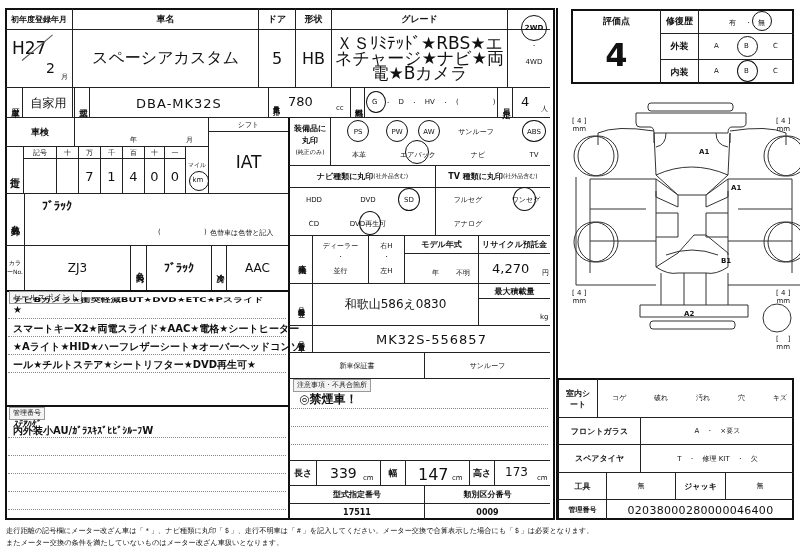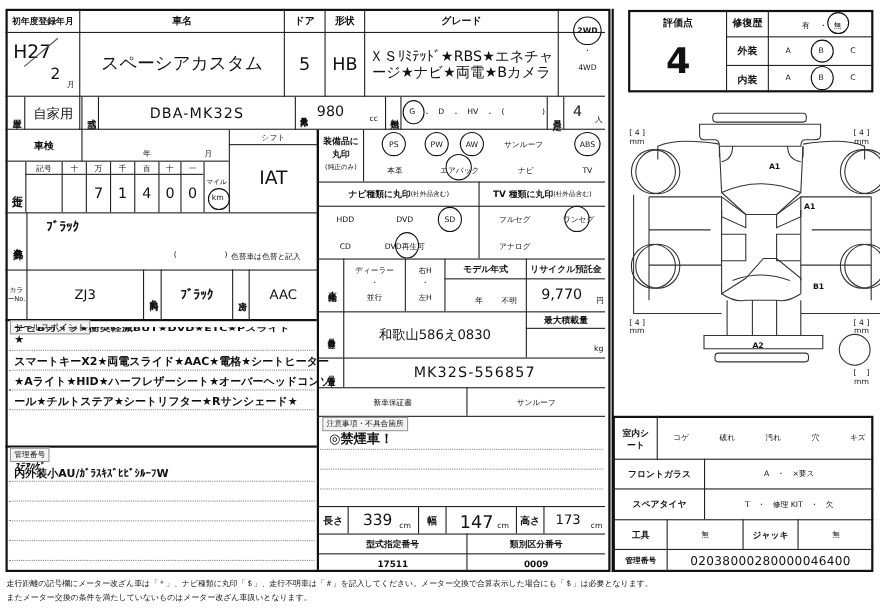--- a/index.html
+++ b/index.html
@@ -41,21 +41,21 @@
 <div class="c lbl" style="left:73px;top:9px;width:185px;height:20px">車名</div>
 <div class="c" style="left:73px;top:30px;width:185px;height:57px;font-size:16px">スペーシアカスタム</div>
 
 <div class="c lbl" style="left:259px;top:9px;width:36px;height:20px">ドア</div>
 <div class="c big" style="left:259px;top:30px;width:36px;height:57px">5</div>
 
 <div class="c lbl" style="left:296px;top:9px;width:35px;height:20px">形状</div>
 <div class="c big" style="left:296px;top:30px;width:35px;height:57px">HB</div>
 
 <div class="c lbl" style="left:332px;top:9px;width:175px;height:20px">グレード</div>
-<div class="c" style="left:334px;top:30px;width:171px;height:57px;font-size:13px;line-height:15px">ＸＳﾘﾐﾃｯﾄﾞ★RBS★エネチャージ★ナビ★両電★Bカメラ</div>
+<div class="c" style="left:334px;top:30px;width:171px;height:57px;font-size:17px;line-height:15px">ＸＳﾘﾐﾃｯﾄﾞ★RBS★エネチャージ★ナビ★両電★Bカメラ</div>
 
 <div class="c xs" style="left:522px;top:22px;width:24px;height:12px;font-weight:bold">2WD</div>
 <div class="circ" style="left:521px;top:15px;width:26px;height:26px"></div>
 <div class="c xs" style="left:522px;top:41px;width:24px;height:10px">・</div>
 <div class="c xs" style="left:520px;top:56px;width:28px;height:12px">4WD</div>
 
 <div class="hl" style="left:5px;top:117px;width:545px"></div>
 <div class="vl" style="left:22px;top:88px;height:30px"></div>
 <div class="vl" style="left:74px;top:88px;height:30px"></div>
 <div class="vl" style="left:89px;top:88px;height:30px"></div>
@@ -63,21 +63,21 @@
 <div class="vl" style="left:350px;top:88px;height:30px"></div>
 <div class="vl" style="left:364px;top:88px;height:30px"></div>
 <div class="vl" style="left:497px;top:88px;height:30px"></div>
 <div class="vl" style="left:512px;top:88px;height:30px"></div>
 
 <div class="c vert" style="left:6px;top:89px;width:16px;height:28px;font-size:8px">車歴</div>
 <div class="c" style="left:23px;top:89px;width:51px;height:28px;font-size:12px">自家用</div>
 <div class="c vert" style="left:75px;top:89px;width:14px;height:28px;font-size:8px">型式</div>
 <div class="c" style="left:90px;top:89px;width:178px;height:28px;font-size:13px;letter-spacing:1px">DBA-MK32S</div>
 <div class="c vert" style="left:269px;top:89px;width:14px;height:28px;font-size:7px">排気量</div>
-<div class="abs" style="left:288px;top:94px;font-size:13px">980</div>
+<div class="abs" style="left:288px;top:94px;font-size:13px">780</div>
 <div class="abs xs" style="left:336px;top:104px">cc</div>
 <div class="c vert" style="left:351px;top:89px;width:13px;height:28px;font-size:8px">燃料</div>
 <div class="abs xs" style="left:372px;top:98px;display:flex;gap:7px">
   <span>G</span>
   <span>・</span>
   <span>D</span>
   <span>・</span>
   <span>HV</span>
   <span>・</span>
   <span>(</span>
@@ -154,21 +154,21 @@
 
 <div class="hl" style="left:5px;top:290px;width:283px;border-top:2px solid #111"></div>
 <div class="tag" style="left:9px;top:291px">セールスポイント</div>
 <div class="abs hand" style="left:13px;top:296px;font-size:10px;height:9px;overflow:hidden;width:270px;white-space:nowrap;line-height:6px;transform:scaleY(0.7)">ナビBカメラ★衝突軽減BUT★DVD★ETC★Pスライド</div>
 <div class="abs hand" style="left:13px;top:304px;font-size:10px">★</div>
 <div class="dot" style="left:8px;top:318px;width:278px"></div>
 <div class="abs hand" style="left:13px;top:322px;font-size:10px;white-space:nowrap">スマートキーX2★両電スライド★AAC★電格★シートヒーター</div>
 <div class="dot" style="left:8px;top:336px;width:278px"></div>
 <div class="abs hand" style="left:13px;top:340px;font-size:10px;white-space:nowrap">★Aライト★HID★ハーフレザーシート★オーバーヘッドコンソ</div>
 <div class="dot" style="left:8px;top:354px;width:278px"></div>
-<div class="abs hand" style="left:13px;top:358px;font-size:10px;white-space:nowrap">ール★チルトステア★シートリフター★Rサンシェード★</div>
+<div class="abs hand" style="left:13px;top:358px;font-size:10px;white-space:nowrap">ール★チルトステア★シートリフター★DVD再生可★</div>
 <div class="dot" style="left:8px;top:372px;width:278px"></div>
 
 <div class="hl" style="left:5px;top:405px;width:283px;border-top:2px solid #111"></div>
 <div class="tag" style="left:9px;top:407px;font-size:7px">管理番号</div>
 <div class="abs hand" style="left:13px;top:424px;font-size:10px">内外装小AU/ｶﾞﾗｽｷｽﾞﾋﾋﾞｼﾙｰﾌW</div>
 <div class="dot" style="left:8px;top:437px;width:278px"></div>
 <div class="abs hand" style="left:13px;top:419px;font-size:9px;font-style:italic">ｽﾃｱﾊｹﾞ</div>
 <div class="dot" style="left:8px;top:455px;width:278px"></div>
 <div class="dot" style="left:8px;top:473px;width:278px"></div>
 <div class="dot" style="left:8px;top:491px;width:278px"></div>
@@ -231,21 +231,21 @@
 <div class="c xs" style="left:313px;top:240px;width:55px;height:12px">ディーラー</div>
 <div class="c xs" style="left:313px;top:252px;width:55px;height:10px">・</div>
 <div class="c xs" style="left:313px;top:265px;width:55px;height:12px">並行</div>
 <div class="c xs" style="left:369px;top:240px;width:35px;height:12px">右H</div>
 <div class="c xs" style="left:369px;top:252px;width:35px;height:10px">・</div>
 <div class="c xs" style="left:369px;top:265px;width:35px;height:12px">左H</div>
 <div class="c lbl" style="left:405px;top:236px;width:73px;height:17px;font-size:8px">モデル年式</div>
 <div class="abs xs" style="left:432px;top:268px">年</div>
 <div class="abs xs" style="left:456px;top:268px">不明</div>
 <div class="c lbl" style="left:479px;top:236px;width:71px;height:17px;font-size:8px">リサイクル預託金</div>
-<div class="abs" style="left:492px;top:261px;font-size:13px">9,770</div>
+<div class="abs" style="left:492px;top:261px;font-size:13px">4,270</div>
 <div class="abs xs" style="left:542px;top:268px">円</div>
 
 <div class="hl" style="left:289px;top:325px;width:261px"></div>
 <div class="hl" style="left:478px;top:298px;width:72px"></div>
 <div class="c vert" style="left:290px;top:285px;width:22px;height:39px;font-size:7px">登録番号</div>
 <div class="c" style="left:313px;top:284px;width:165px;height:41px;font-size:12px">和歌山586え0830</div>
 <div class="c lbl" style="left:479px;top:284px;width:71px;height:14px;font-size:8px">最大積載量</div>
 <div class="abs xs" style="left:540px;top:313px">kg</div>
 
 <div class="hl" style="left:289px;top:352px;width:261px"></div>
@@ -354,21 +354,21 @@
 
     <path d="M105 178 V210 M128 178 V210 M150 178 V210 M172 178 V210"></path>
 
     <path d="M84 210 H192 V222 H84 Z"></path>
     <rect x="94" y="226" width="85" height="8" rx="3"></rect>
 
     <circle cx="221" cy="223" r="14"></circle>
   </svg>
   <div class="abs" style="left:143px;top:53px;font-size:7px;font-weight:bold">A1</div>
   <div class="abs" style="left:175px;top:89px;font-size:7px;font-weight:bold">A1</div>
-  <div class="abs" style="left:183px;top:162px;font-size:7px;font-weight:bold">B1</div>
+  <div class="abs" style="left:165px;top:162px;font-size:7px;font-weight:bold">B1</div>
   <div class="abs" style="left:128px;top:215px;font-size:7px;font-weight:bold">A2</div>
 
   <div class="abs" style="left:16px;top:22px;font-size:7px;text-align:center;line-height:8px">[&nbsp;<span>4</span>&nbsp;]<br><span>mm</span></div>
   <div class="abs" style="left:220px;top:22px;font-size:7px;text-align:center;line-height:8px">[&nbsp;<span>4</span>&nbsp;]<br><span>mm</span></div>
   <div class="abs" style="left:16px;top:194px;font-size:7px;text-align:center;line-height:8px">[&nbsp;<span>4</span>&nbsp;]<br><span>mm</span></div>
   <div class="abs" style="left:220px;top:194px;font-size:7px;text-align:center;line-height:8px">[&nbsp;<span>4</span>&nbsp;]<br><span>mm</span></div>
   <div class="abs" style="left:220px;top:240px;font-size:7px;text-align:center;line-height:8px">[&nbsp;&nbsp;<span></span>&nbsp;&nbsp;]<br><span>mm</span></div>
 </div>
 
 <div class="vl" style="left:556px;top:8px;height:512px;border-left:2px solid #111"></div>

